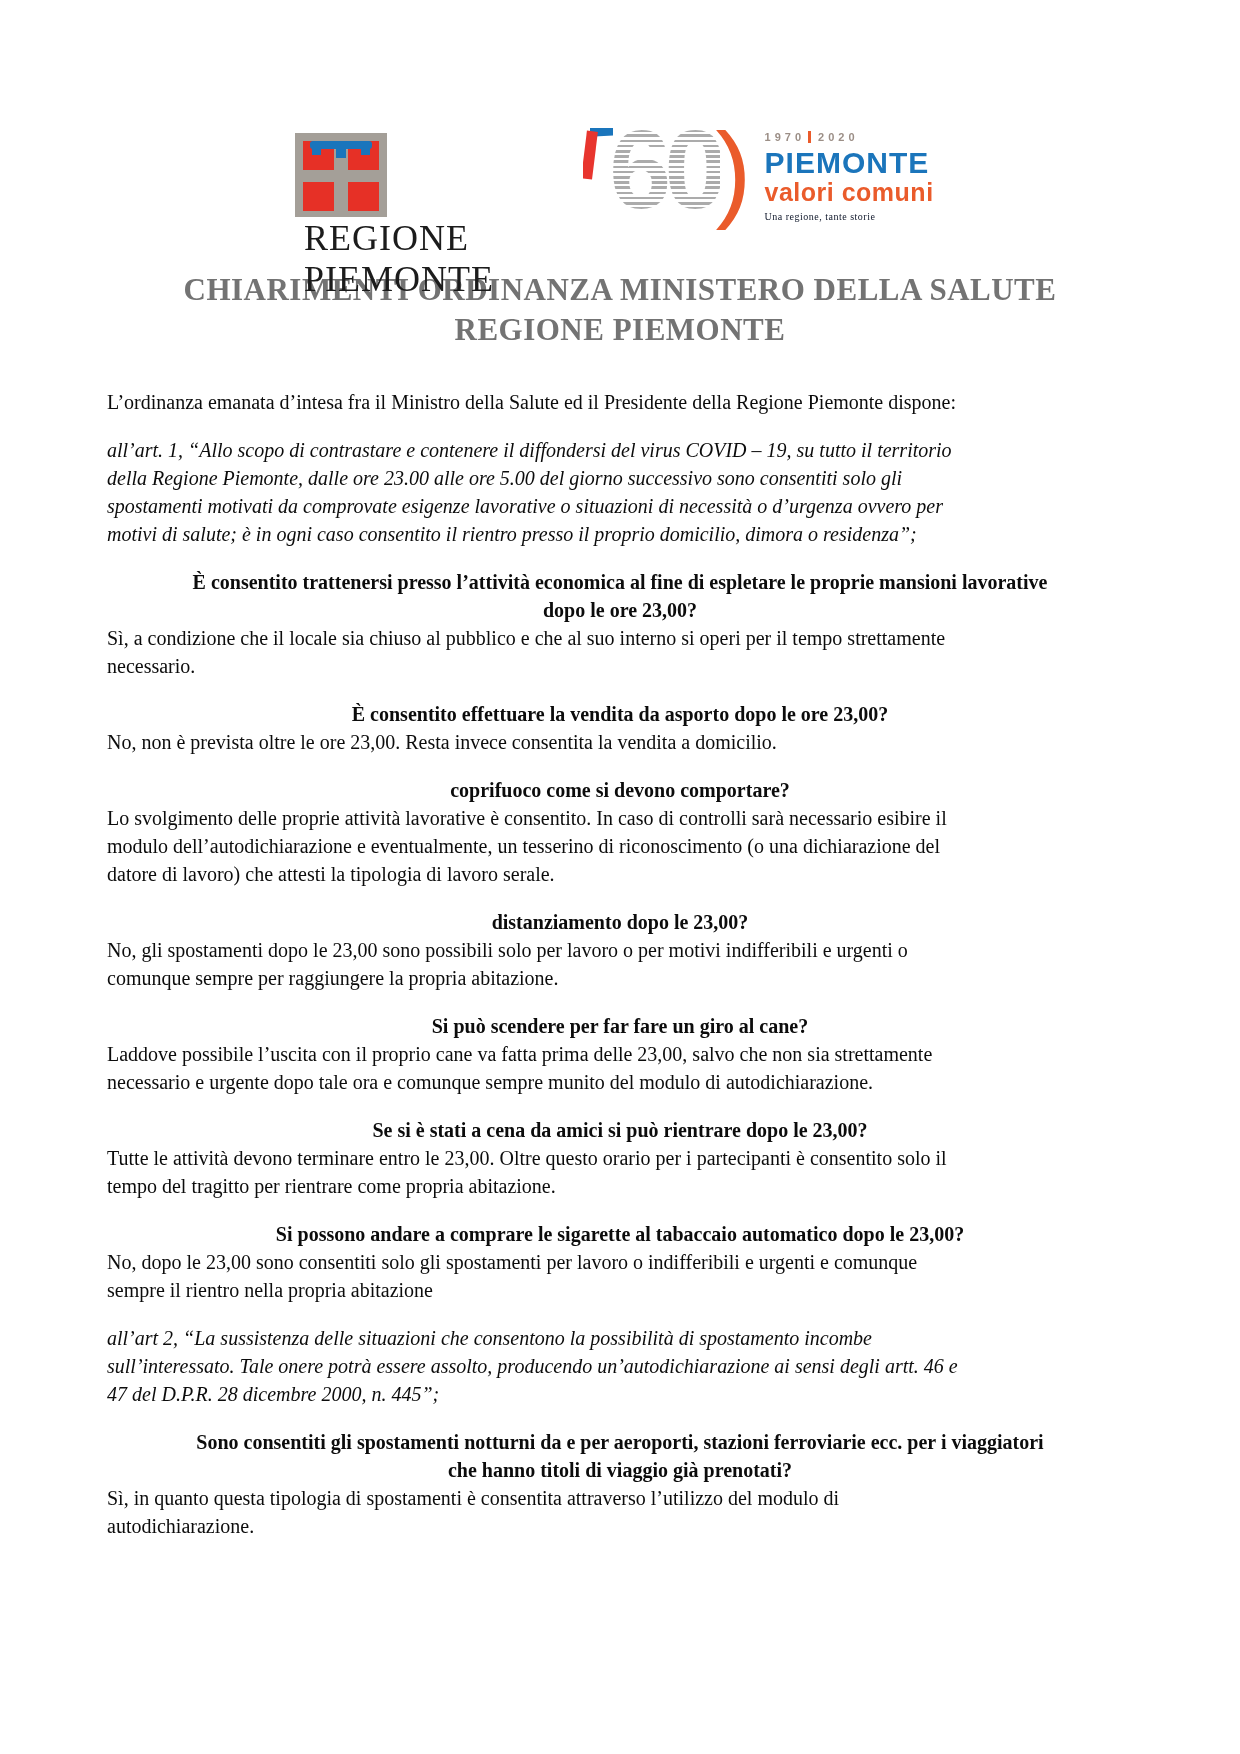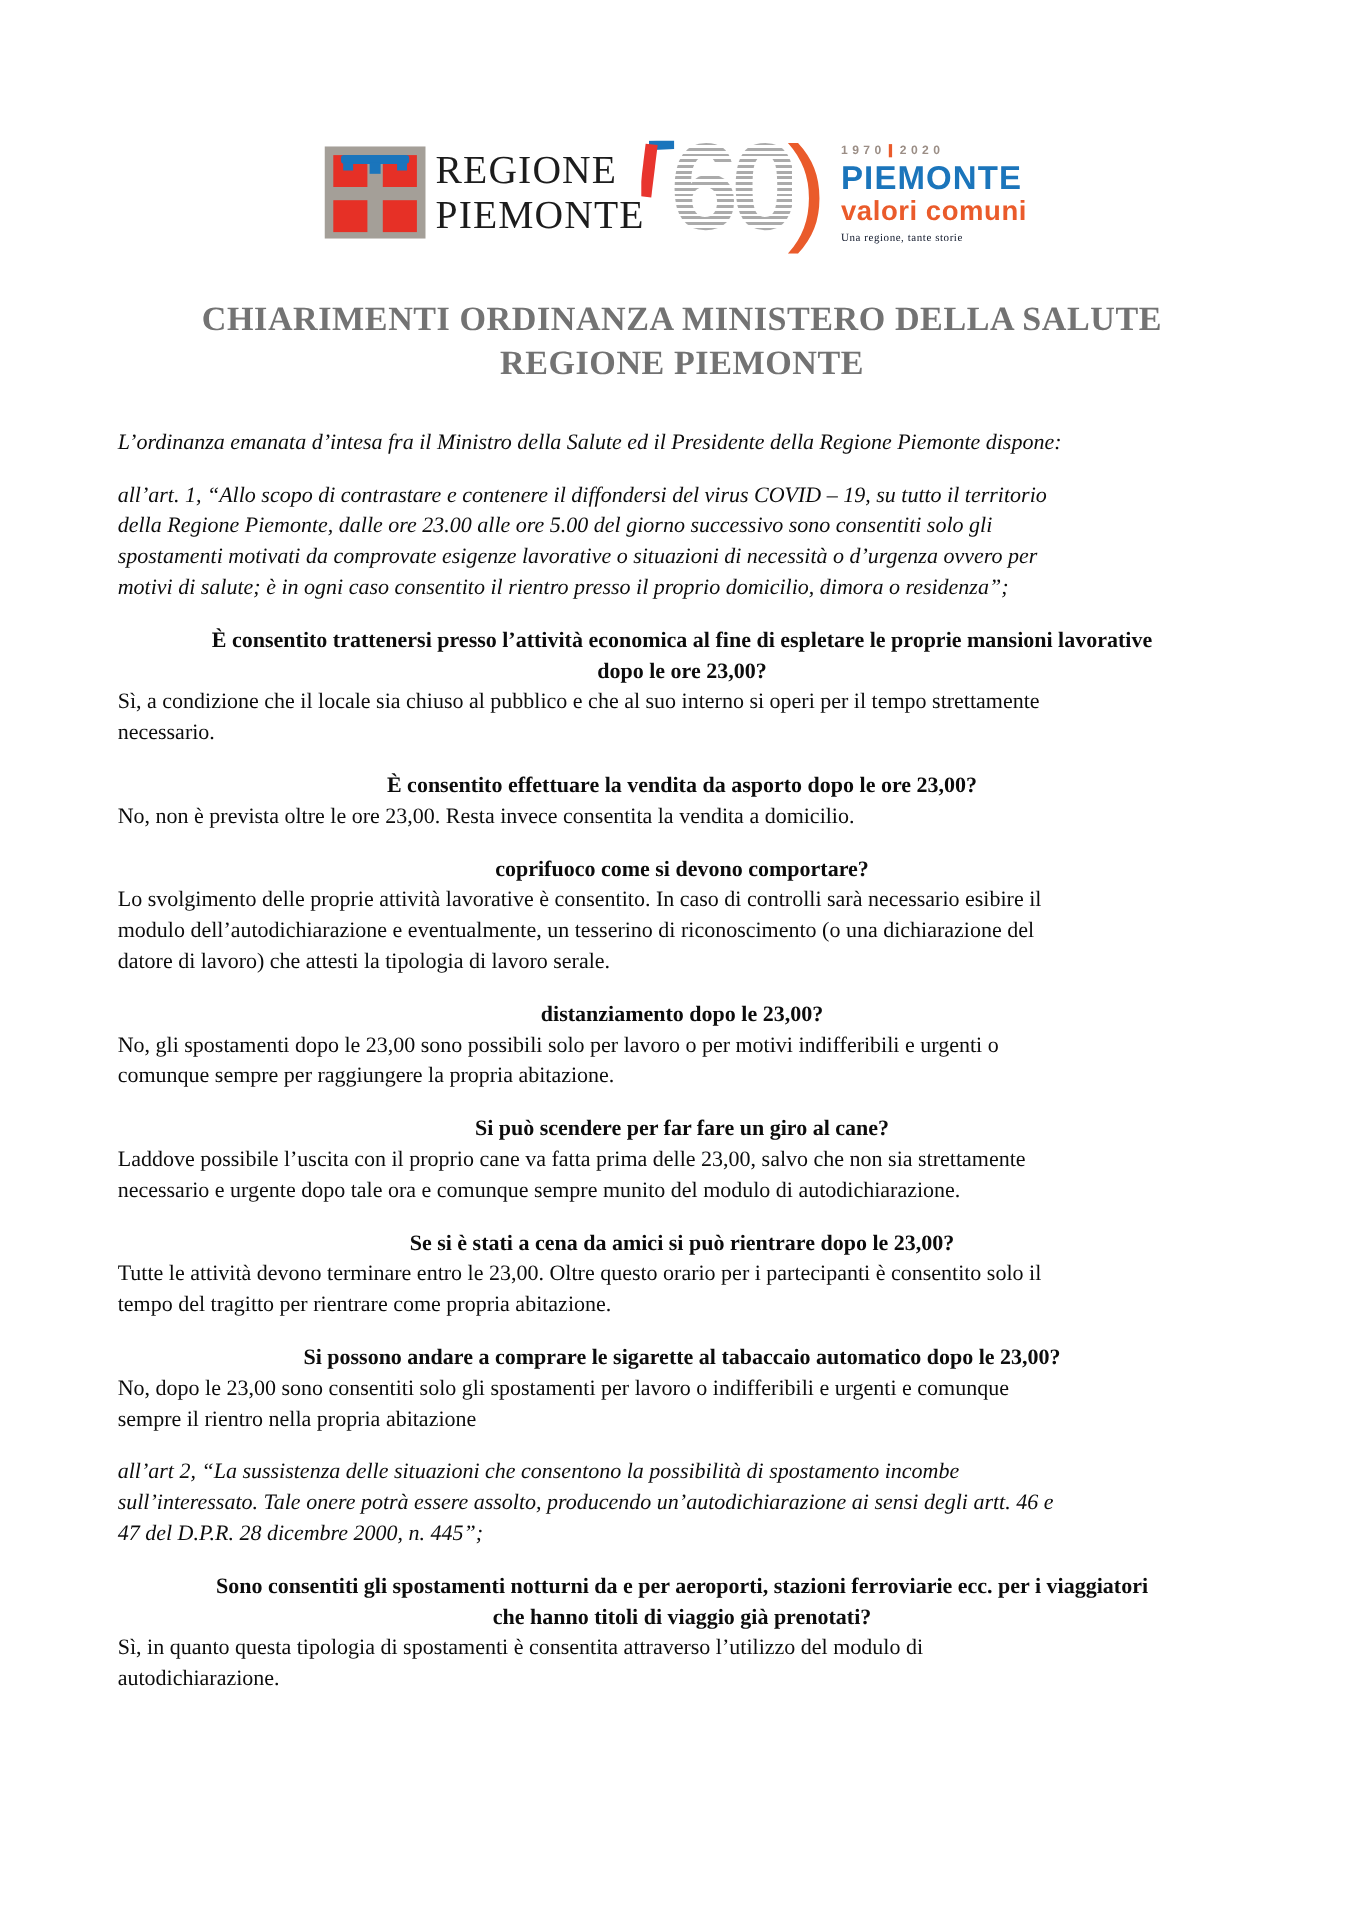--- a/index.html
+++ b/index.html
@@ -6,21 +6,21 @@
   html,body { background:#e9e9e9; }
   body { font-family:"Liberation Serif", serif; }
   .page {
     position:relative; width:1240px; height:1754px;
     background:#ffffff; margin:0 auto; overflow:hidden; color:#111;
   }
 
   
   .header { position:absolute; top:0; left:0; width:1240px; height:235px; }
 
-  .regione-group { position:absolute; left:295px; top:133px; display:flex; align-items:flex-start; }
+  .regione-group { position:absolute; left:295px; top:133px; display:flex; align-items:flex-start;flex-direction:column; }
   .crest { display:block; }
   .regione-name {
     margin-left:9px; margin-top:1px;
     font-family:"Liberation Serif", serif; color:#1c1c1c;
     font-size:36px; line-height:41px; letter-spacing:1px; font-weight:400;
   }
 
   .anniv-group { position:absolute; left:583px; top:124px; display:flex; align-items:flex-start; }
   .flag-icon { display:block; margin-top:4px; }
   .num50 {
@@ -50,21 +50,21 @@
   
   .doc-title {
     margin-top:270px; text-align:center;
     color:#737373; font-weight:700; font-size:31px; line-height:40px;
     letter-spacing:0.5px;
   }
 
   
   .content { margin-top:38px; padding:0 107px; font-size:20px; line-height:28px; color:#0c0c0c; }
   .para { margin-top:20px; }
-  .para:first-child { margin-top:16px;font-style:italic; }
+  .para:first-child { margin-top:16px; }
   .italic { font-style:italic; }
   .b { font-weight:700;text-align:center; }
   .t { white-space:nowrap; }
 </style>
 </head>
 <body>
 
 <div class="page">
 
   <div class="header">

